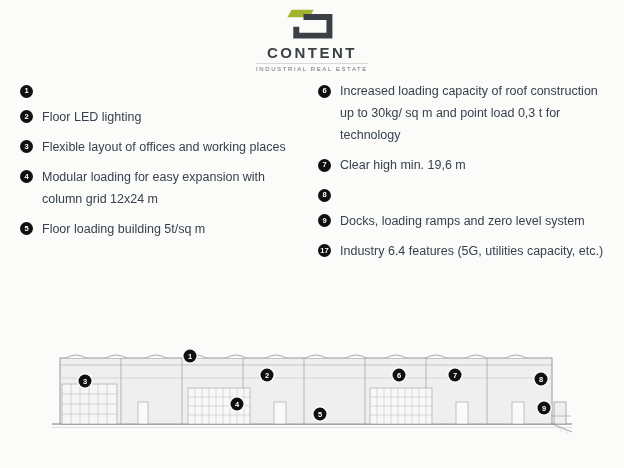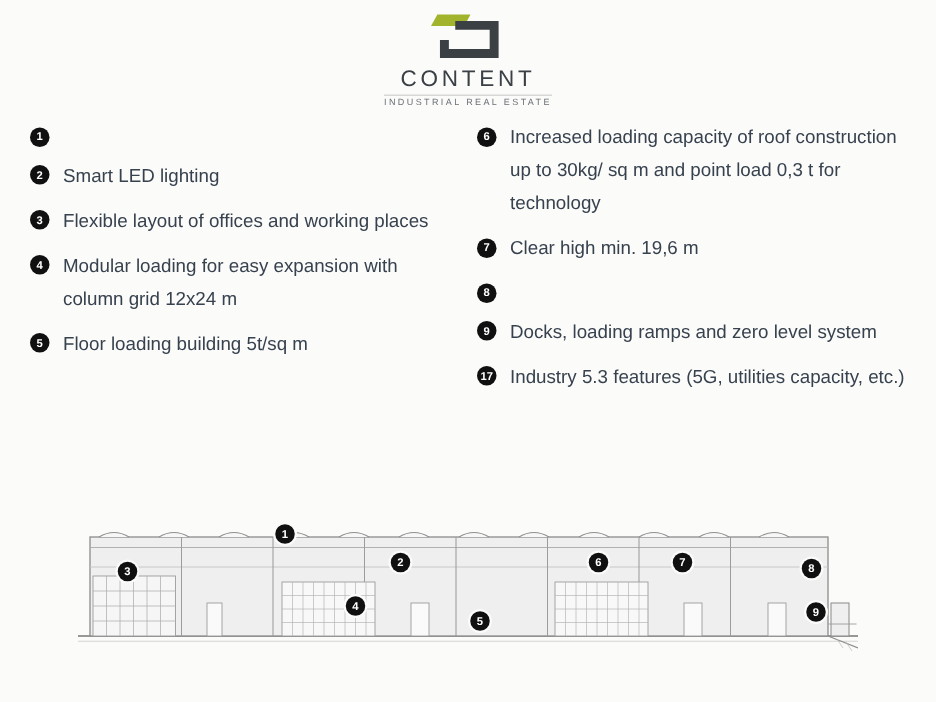--- a/index.html
+++ b/index.html
@@ -12,21 +12,21 @@
     overflow:hidden;
   }
   .page{position:absolute;inset:0;}
 
   
   .logo{
     position:absolute;top:8px;left:0;right:0;
     display:flex;flex-direction:column;align-items:center;
   }
   .logo-name{
-    font-size:15px;font-weight:normal;letter-spacing:2.5px;
+    font-size:15px;font-weight:bold;letter-spacing:2.5px;
     color:#3b4045;margin-top:2px;
   }
   .logo-sub{
     font-size:6px;letter-spacing:1.6px;color:#6b7076;margin-top:2px;
     border-top:1px solid #d8d8d5;padding-top:2px;
   }
 
   
   .col{position:absolute;top:80px;}
   .col-left{left:20px;width:286px;}
@@ -74,21 +74,21 @@
     <div class="logo-name">CONTENT</div>
     <div class="logo-sub">INDUSTRIAL REAL ESTATE</div>
   </header>
 
   <div class="col col-left" id="col-left">
       <div class="feature-item">
         <span class="badge">1</span>
       </div>
       <div class="feature-item">
         <span class="badge">2</span>
-        <span class="ftext">Smart LED lighting</span>
+        <span class="ftext">Floor LED lighting</span>
       </div>
       <div class="feature-item">
         <span class="badge">3</span>
         <span class="ftext">Flexible layout of offices and working places</span>
       </div>
       <div class="feature-item">
         <span class="badge">4</span>
         <span class="ftext">Modular loading for easy expansion with column grid 12x24 m</span>
       </div>
       <div class="feature-item">
@@ -107,21 +107,21 @@
       </div>
       <div class="feature-item">
         <span class="badge">8</span>
       </div>
       <div class="feature-item">
         <span class="badge">9</span>
         <span class="ftext">Docks, loading ramps and zero level system</span>
       </div>
       <div class="feature-item">
         <span class="badge">17</span>
-        <span class="ftext">Industry 5.3 features (5G, utilities capacity, etc.)</span>
+        <span class="ftext">Industry 6.4 features (5G, utilities capacity, etc.)</span>
       </div>
     </div>
 
   <div class="diagram">
     <svg width="520" height="100" viewBox="0 0 520 100">
 
       <line x1="0" y1="82" x2="520" y2="82" stroke="#777" stroke-width="1"></line>
       <line x1="0" y1="85.5" x2="520" y2="85.5" stroke="#cfcfcf" stroke-width="0.6"></line>
 
       <rect x="8" y="16" width="492" height="66" fill="#efefef" stroke="#8f8f8f" stroke-width="0.9"></rect>

